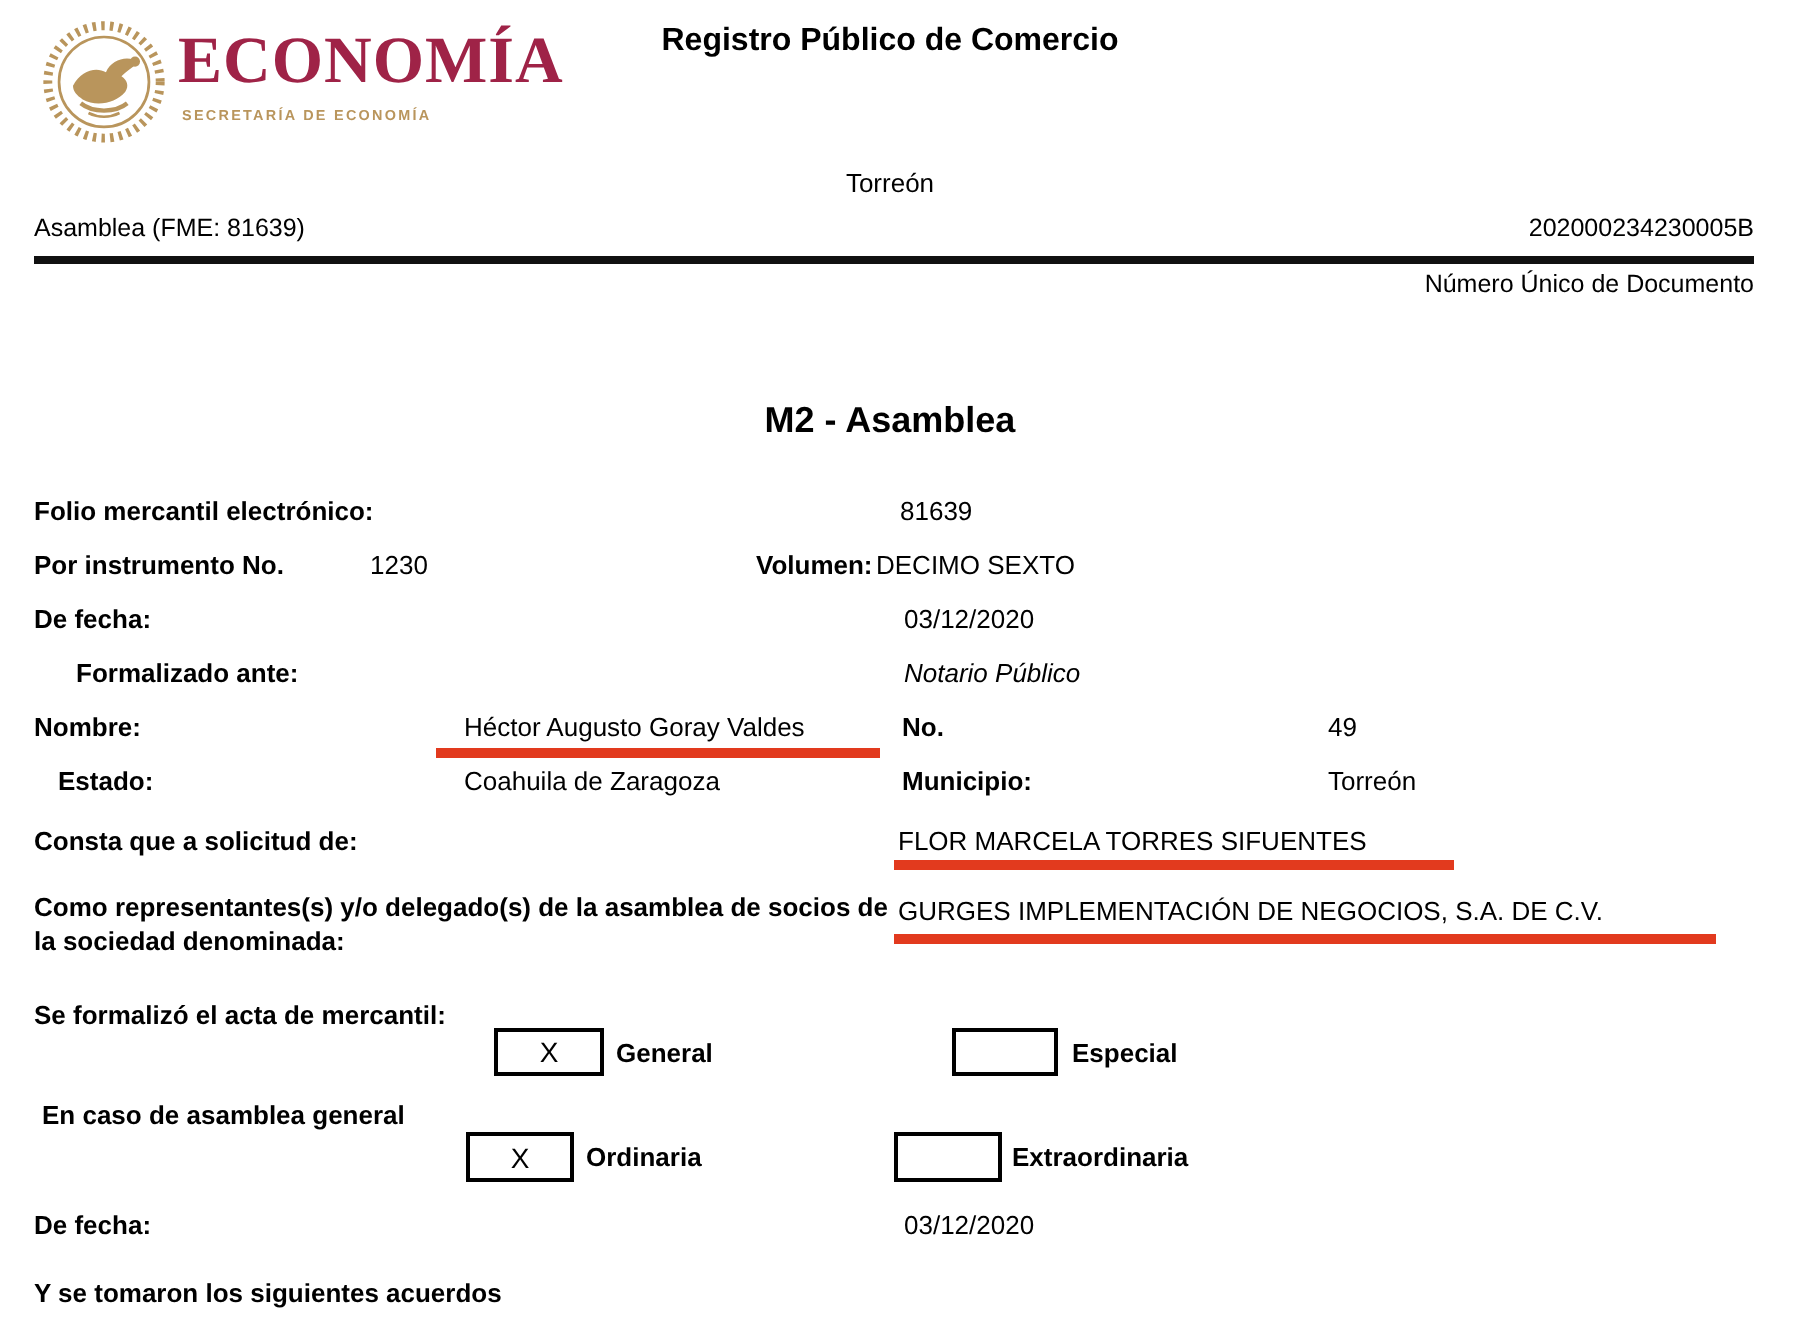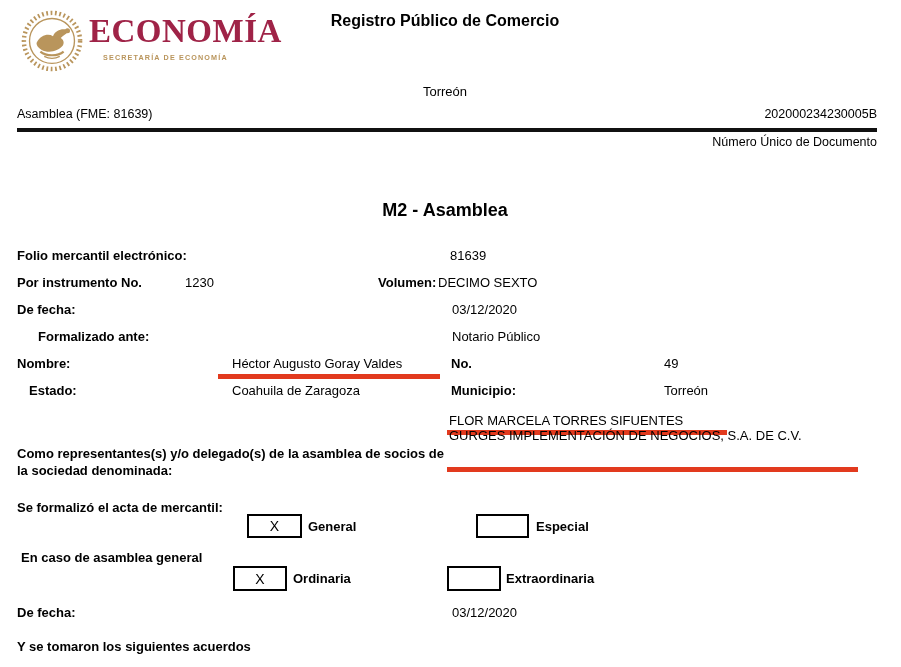--- a/index.html
+++ b/index.html
@@ -45,21 +45,21 @@
     <svg width="62" height="64" viewBox="0 0 64 64" aria-hidden="true">
       <circle cx="32" cy="33" r="29" fill="none" stroke="#B9955C" stroke-width="4.6" stroke-dasharray="1.8 2.7"></circle>
       <circle cx="32" cy="33" r="23.2" fill="none" stroke="#B9955C" stroke-width="1.4"></circle>
       <path d="M16,35 C20,27 28,25 33,28 C36,21 45,19 50,23 C46,26 43,28 41,30 C44,32 45,35 43,38 C38,44 28,46 21,42 C18,40 16,38 16,35 Z" fill="#B9955C"></path>
       <circle cx="48" cy="22.5" r="2.6" fill="#B9955C"></circle>
       <path d="M20,44 C26,49 38,49 44,44" fill="none" stroke="#B9955C" stroke-width="2.2"></path>
       <path d="M24,49 C29,51.5 35,51.5 40,49" fill="none" stroke="#B9955C" stroke-width="1.4"></path>
     </svg>
   </div>
   <div class="abs wordmark" style="left:89px; top:13px;">ECONOMÍA</div>
-  <div class="abs tagline" style="left:91px; top:53px;margin-left:12px;">SECRETARÍA DE ECONOMÍA</div>
+  <div class="abs tagline" style="left:91px; top:53px;">SECRETARÍA DE ECONOMÍA</div>
 
   <div class="abs doc-title" style="top:10px;">Registro Público de Comercio</div>
   <div class="abs office" style="top:84px;">Torreón</div>
 
   <div class="abs meta" style="left:17px; top:107px;">Asamblea (FME: 81639)</div>
   <div class="abs meta" style="right:24px; top:107px;">202000234230005B</div>
   <div class="abs thick-rule" style="left:17px; top:128px; width:860px;"></div>
   <div class="abs meta" style="right:24px; top:135px;">Número Único de Documento</div>
 
   <div class="abs m2-title" style="top:200px;">M2 - Asamblea</div>
@@ -69,38 +69,39 @@
 
   <div class="abs lbl" style="left:17px; top:275px;">Por instrumento No.</div>
   <div class="abs val" style="left:185px; top:275px;">1230</div>
   <div class="abs lbl" style="left:378px; top:275px;">Volumen:</div>
   <div class="abs val" style="left:438px; top:275px;">DECIMO SEXTO</div>
 
   <div class="abs lbl" style="left:17px; top:302px;">De fecha:</div>
   <div class="abs val" style="left:452px; top:302px;">03/12/2020</div>
 
   <div class="abs lbl" style="left:17px; top:329px;padding-left:21px;">Formalizado ante:</div>
-  <div class="abs val" style="left:452px; top:329px;">Notario Público</div>
+  <div class="abs val" style="left:452px; top:329px;font-style:italic;">Notario Público</div>
 
   <div class="abs lbl" style="left:17px; top:356px;">Nombre:</div>
   <div class="abs val" style="left:232px; top:356px;">Héctor Augusto Goray Valdes</div>
   <div class="abs lbl" style="left:451px; top:356px;">No.</div>
   <div class="abs val" style="left:664px; top:356px;">49</div>
   <div class="abs red-line" style="left:218px; top:374px; width:222px; height:4.5px;"></div>
 
   <div class="abs lbl" style="left:17px; top:383px;margin-left:12px;">Estado:</div>
   <div class="abs val" style="left:232px; top:383px;text-align:center;">Coahuila de Zaragoza</div>
   <div class="abs lbl" style="left:451px; top:383px;">Municipio:</div>
   <div class="abs val" style="left:664px; top:383px;">Torreón</div>
 
+  <div class="abs lbl" style="left:17px; top:413px;">Consta que a solicitud de:</div>
   <div class="abs val" style="left:449px; top:413px;">FLOR MARCELA TORRES SIFUENTES</div>
   <div class="abs red-line" style="left:447px; top:430px; width:280px; height:5px;"></div>
 
   <div class="abs lbl wrap2" style="left:17px; top:446px; width:438px;">Como representantes(s) y/o delegado(s) de la asamblea de socios de la sociedad denominada:</div>
-  <div class="abs val" style="left:449px; top:428px;">GURGES IMPLEMENTACIÓN DE NEGOCIOS, S.A. DE C.V.</div>
+  <div class="abs val" style="left:449px; top:448px;">GURGES IMPLEMENTACIÓN DE NEGOCIOS, S.A. DE C.V.</div>
   <div class="abs red-line" style="left:447px; top:467px; width:411px; height:5px;"></div>
 
   <div class="abs lbl" style="left:17px; top:500px;">Se formalizó el acta de mercantil:</div>
 
   <div class="abs cbox" style="left:247px; top:514px; width:55px; height:24px;">
     <span>X</span>
   </div>
   <div class="abs cbl" style="left:308px; top:519px;">General</div>
   <div class="abs cbox" style="left:476px; top:514px; width:53px; height:24px;">
     <span></span>

